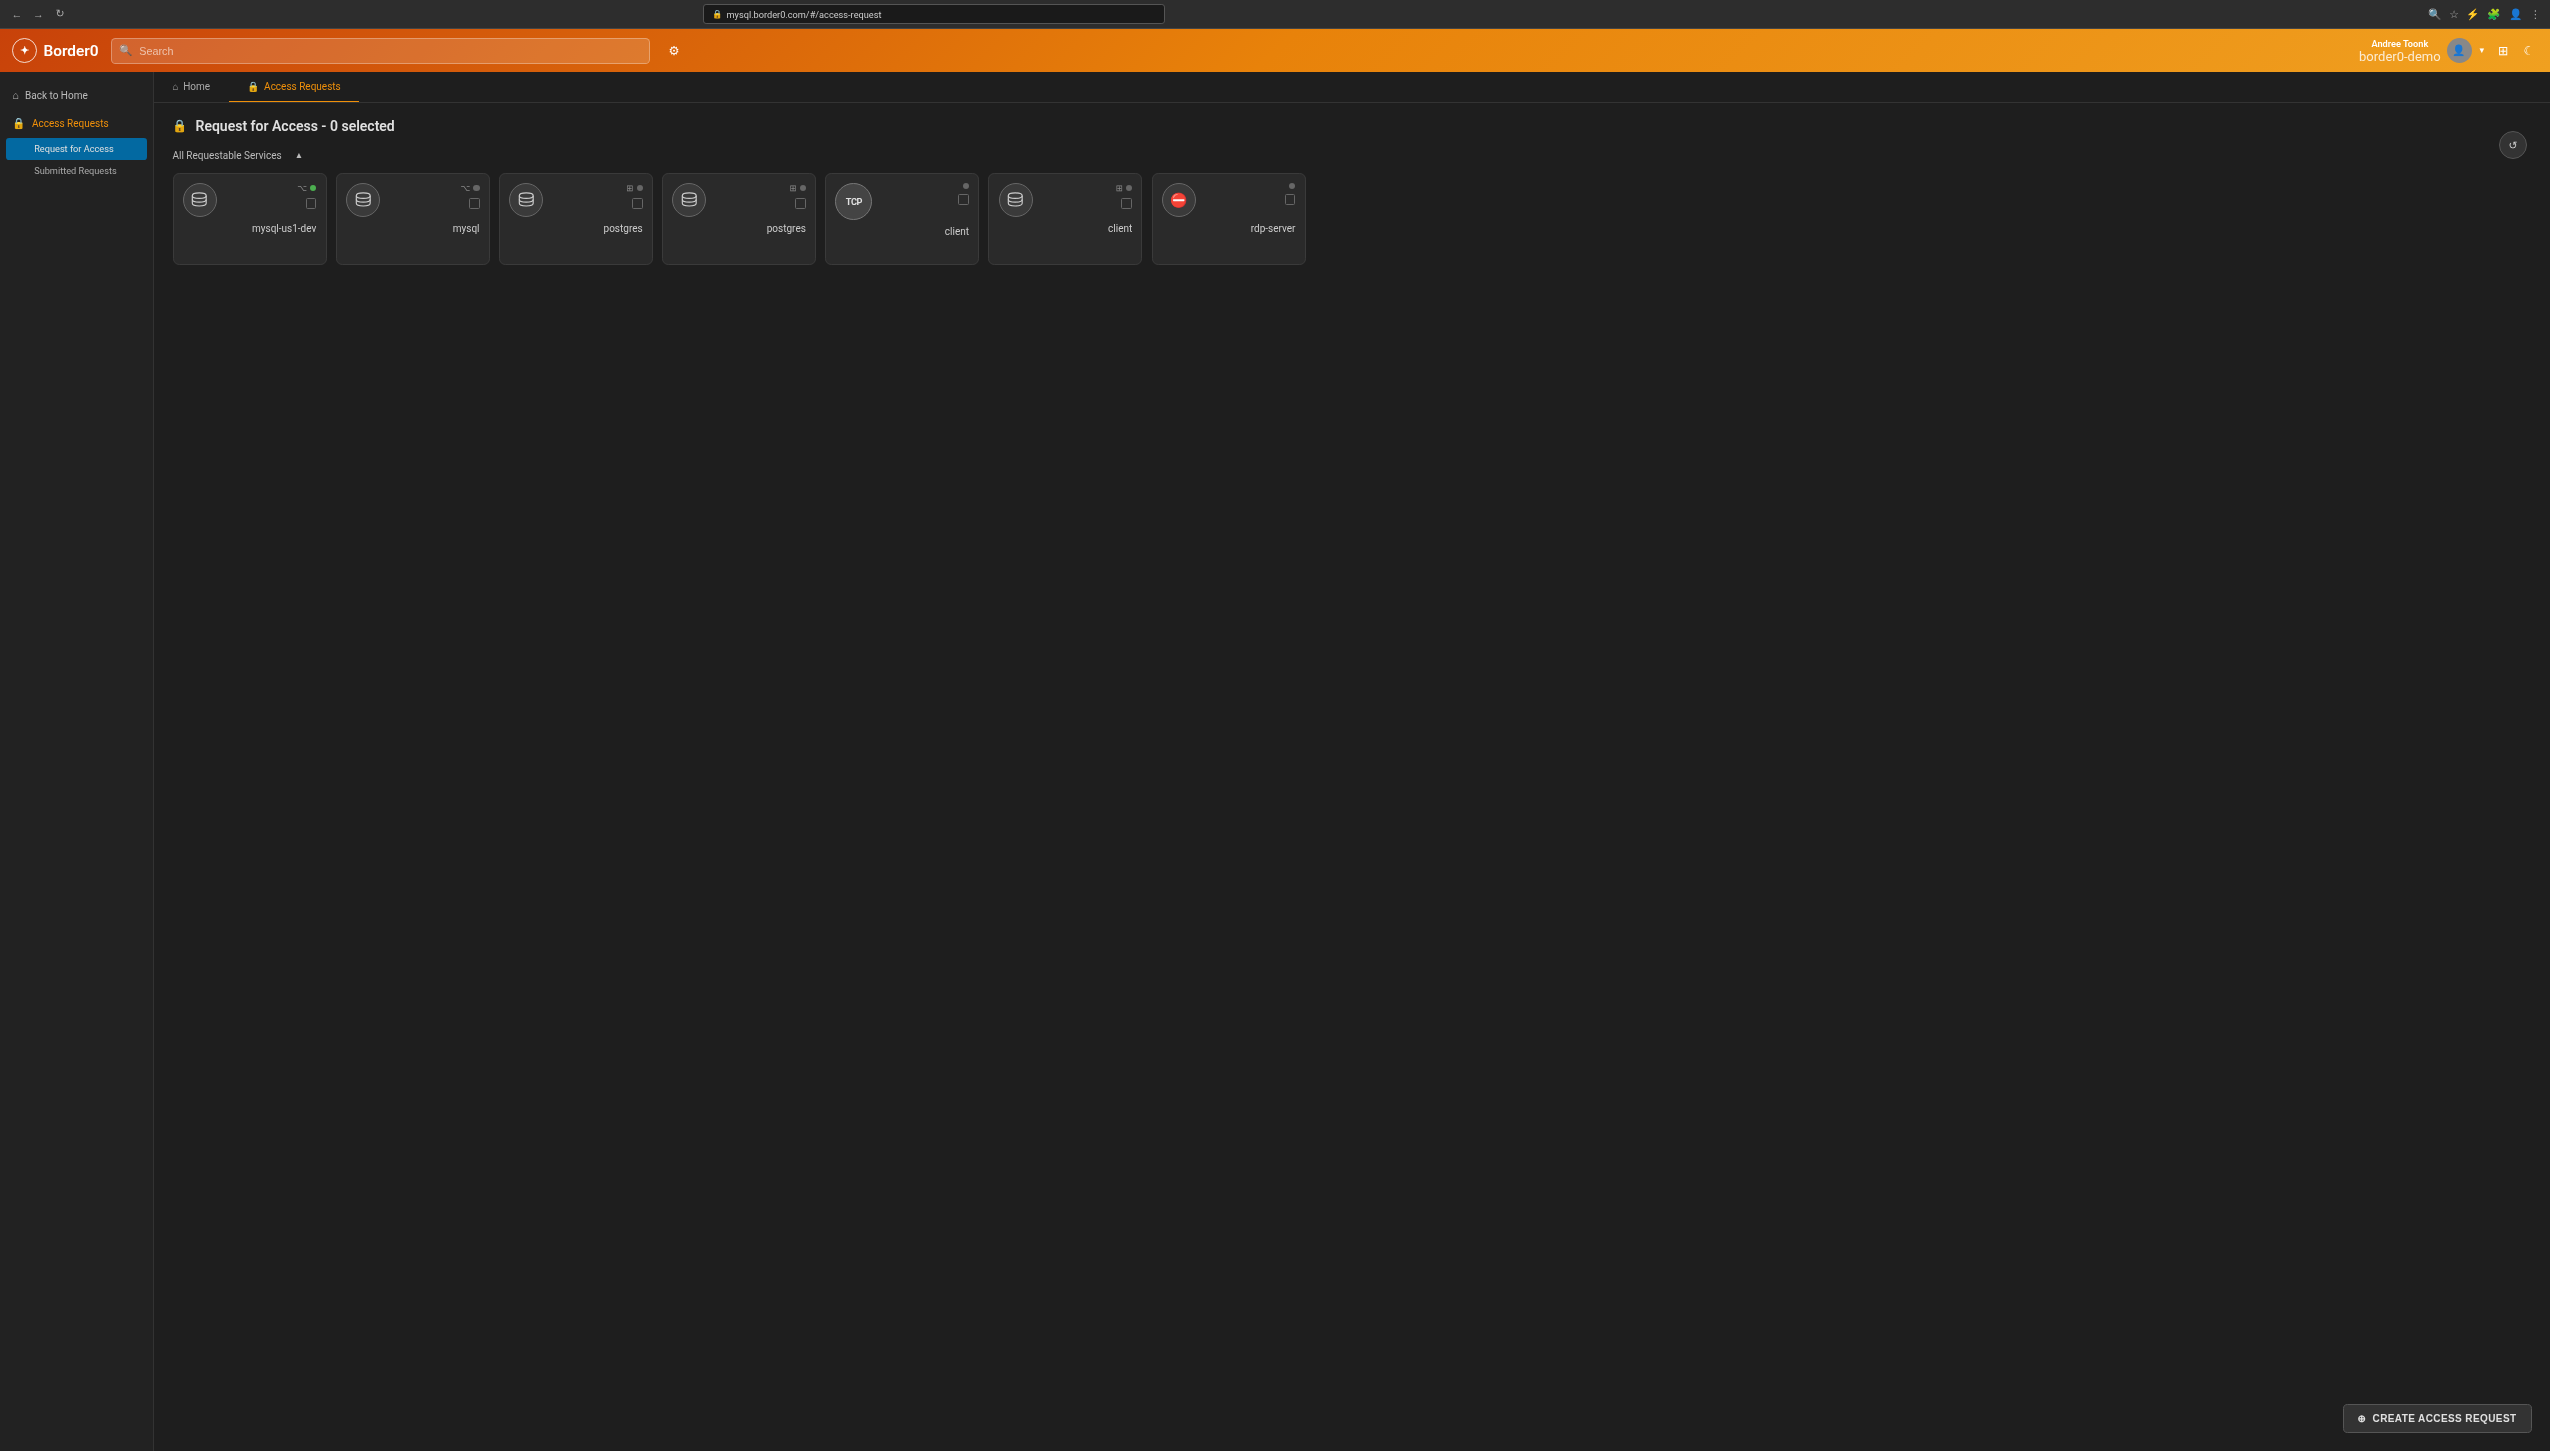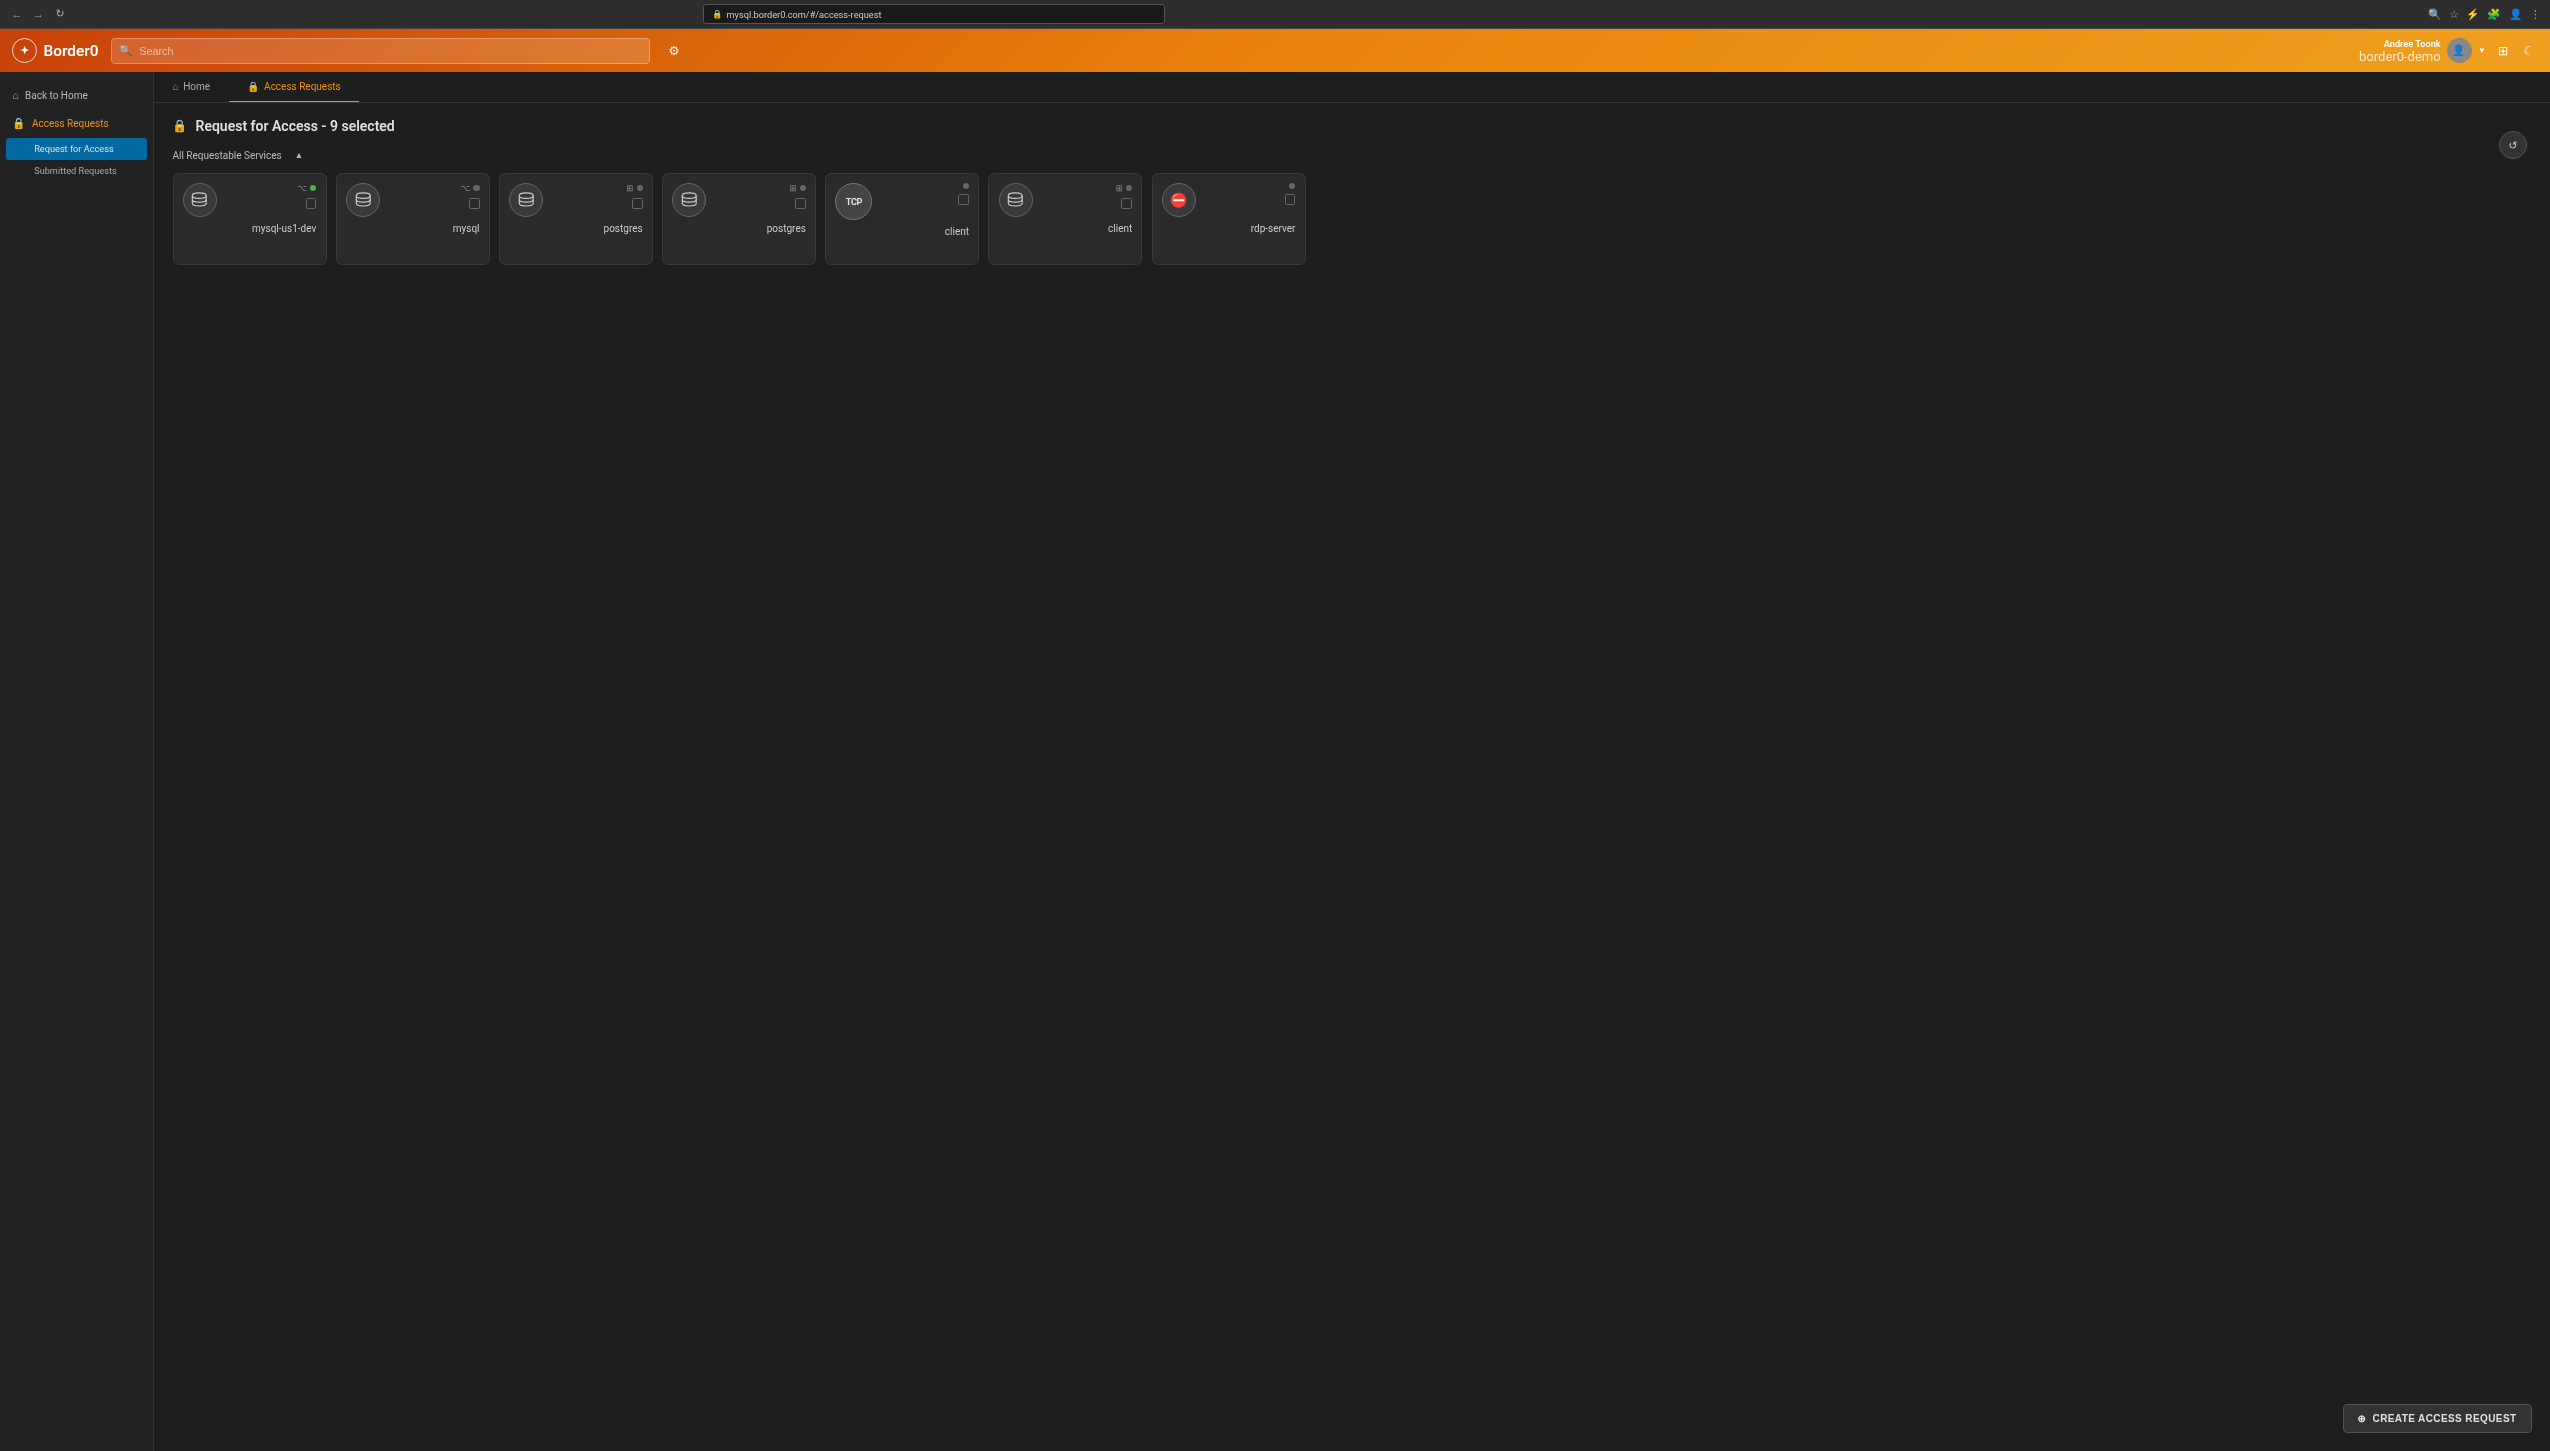--- a/index.html
+++ b/index.html
@@ -378,21 +378,21 @@
 
   <div class="search-bar">
     <span>🔍</span>
     <input type="text" placeholder="Search" style="">
   </div>
 
   <button class="filter-btn">⚙</button>
 
   <div class="header-right">
     <div class="user-info">
-      <div style="text-align: right;">
+      <div style="text-align: center;">
         <div style="font-size:9.2px; font-weight:600;">Andree Toonk</div>
         <div style="font-size:13px; opacity:0.8;">border0-demo</div>
       </div>
       <div class="user-avatar">👤</div>
       <span style="cursor:pointer; font-size:7.7px;">▼</span>
     </div>
     <button class="header-icon-btn">⊞</button>
     <button class="header-icon-btn">☾</button>
   </div>
 </div>
@@ -426,21 +426,21 @@
       <div class="nav-tab active">
         <span>🔒</span>
         <span>Access Requests</span>
       </div>
     </div>
 
     <div class="content-area">
 
       <div class="page-title-row">
         <span class="lock-icon">🔒</span>
-        <h1 class="page-title">Request for Access - 9 selected</h1>
+        <h1 class="page-title">Request for Access - 0 selected</h1>
       </div>
 
       <div class="section-header">
         <span>All Requestable Services</span>
         <span class="chevron">▲</span>
       </div>
 
       <div class="services-grid">
 
         <div class="service-card">

